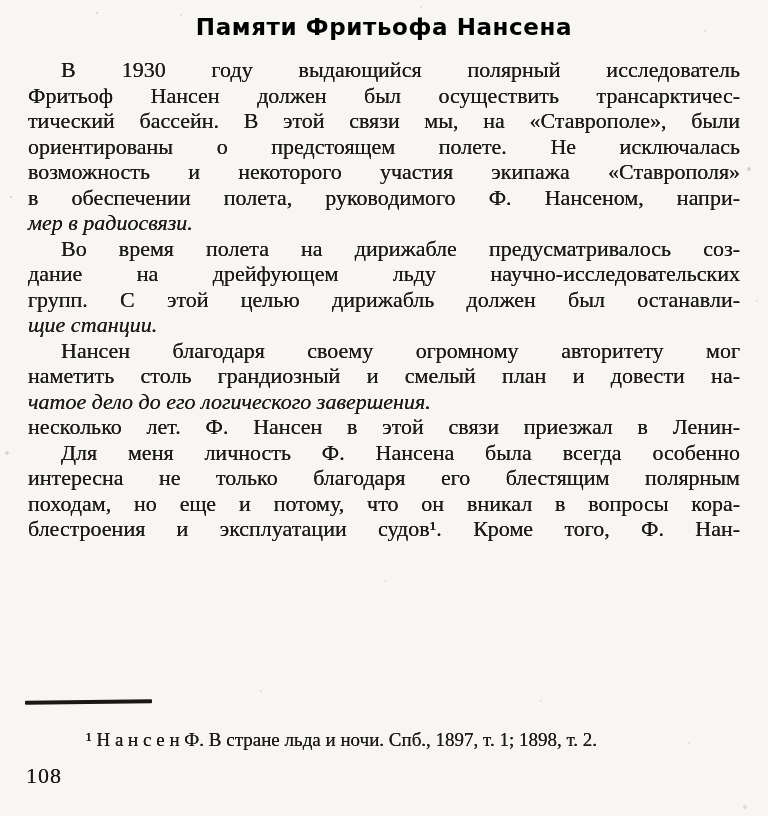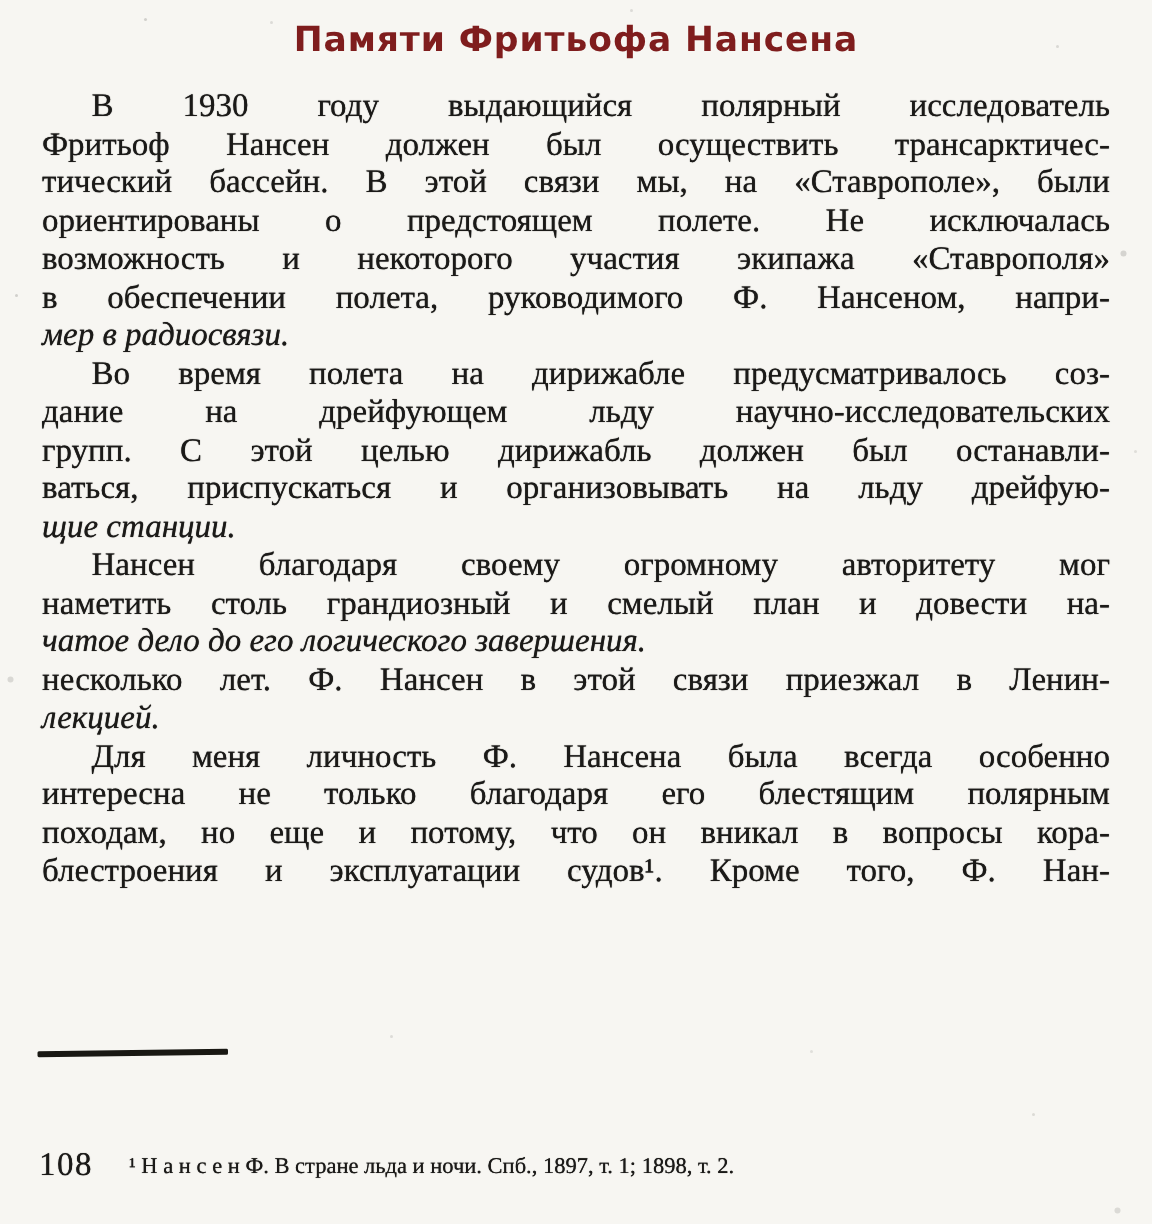--- a/index.html
+++ b/index.html
@@ -41,21 +41,21 @@
     position: absolute;
     top: 14px;
     left: 0;
     width: 100%;
     margin: 0;
     text-align: center;
     font-family: "DejaVu Sans", sans-serif;
     font-weight: bold;
     font-size: 23px;
     letter-spacing: 0.6px;
-    color: #7f1d1d;
+    color: #000000;
   }
   .body-text {
     position: absolute;
     left: 28px;
     top: 57px;
     width: 712px;
     font-size: 22px;
     text-shadow: 0 0 0.55px currentColor;
   }
   .line {
@@ -80,25 +80,24 @@
     height: 4px;
     background: #191813;
     transform: rotate(-0.7deg);
     border-radius: 1px;
   }
   .footnote {
     position: absolute;
     left: 28px;
     top: 727px;
     width: 712px;
-    font-size: 15px;
+    font-size: 19px;
     line-height: 25px;
     text-indent: 58px;
     text-shadow: 0 0 0.45px currentColor;
-    margin-top: 39px;
   }
   .pagenum {
     position: absolute;
     left: 26px;
     top: 763px;
     font-size: 22px;
     letter-spacing: 1px;
     text-shadow: 0 0 0.5px currentColor;
   }
 </style>
@@ -114,27 +113,25 @@
       <div class="line indent">В 1930 году выдающийся полярный исследователь</div>
       <div class="line">Фритьоф Нансен должен был осуществить трансарктичес-</div>
       <div class="line">тический бассейн. В этой связи мы, на «Ставрополе», были</div>
       <div class="line">ориентированы о предстоящем полете. Не исключалась</div>
       <div class="line">возможность и некоторого участия экипажа «Ставрополя»</div>
       <div class="line">в обеспечении полета, руководимого Ф. Нансеном, напри-</div>
       <div class="line endline">мер в радиосвязи.</div>
       <div class="line indent">Во время полета на дирижабле предусматривалось соз-</div>
       <div class="line">дание на дрейфующем льду научно-исследовательских</div>
       <div class="line">групп. С этой целью дирижабль должен был останавли-</div>
-      <div class="line">ваться, приспускаться и организовывать на льду дрейфую-</div>
       <div class="line endline">щие станции.</div>
       <div class="line indent">Нансен благодаря своему огромному авторитету мог</div>
       <div class="line">наметить столь грандиозный и смелый план и довести на-</div>
       <div class="line endline">чатое дело до его логического завершения.</div>
       <div class="line">несколько лет. Ф. Нансен в этой связи приезжал в Ленин-</div>
-      <div class="line endline">лекцией.</div>
       <div class="line indent">Для меня личность Ф. Нансена была всегда особенно</div>
       <div class="line">интересна не только благодаря его блестящим полярным</div>
       <div class="line">походам, но еще и потому, что он вникал в вопросы кора-</div>
       <div class="line">блестроения и эксплуатации судов¹. Кроме того, Ф. Нан-</div>
     </div>
 
   <div class="footnote-rule"></div>
 
   <div class="footnote">¹ Н а н с е н  Ф. В стране льда и ночи. Спб., 1897, т. 1; 1898, т. 2.</div>
 

